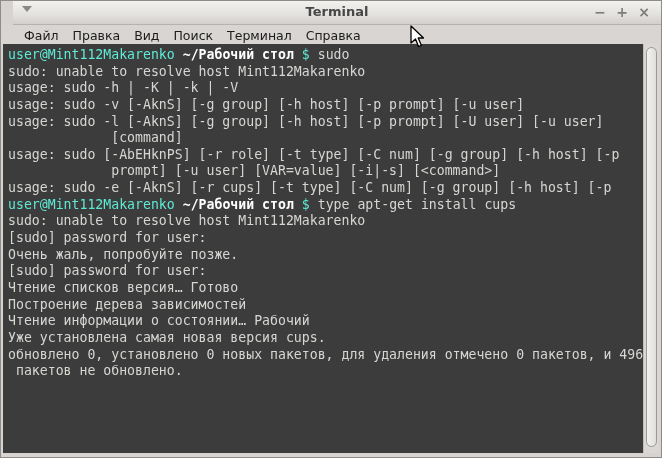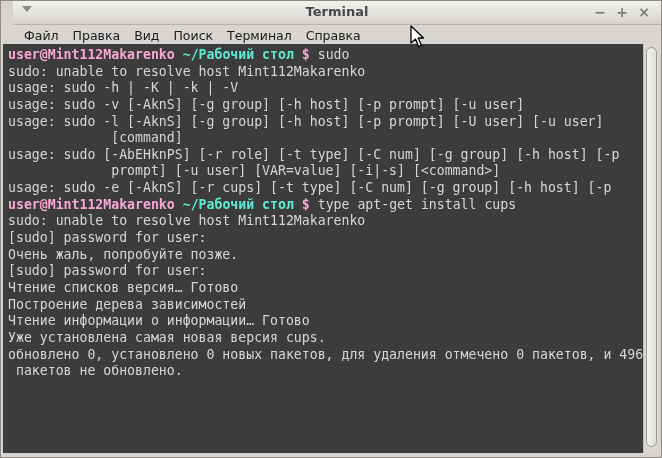--- a/index.html
+++ b/index.html
@@ -35,22 +35,22 @@
   .menu-item{padding:1px 7px;}
   .terminal-area{
     position:absolute; left:2px; top:43px; right:17px; bottom:4px;
     background:#3C3C3C; padding:3px 0 0 5px; overflow:hidden;
   }
   .terminal{
     font-family:"DejaVu Sans Mono", monospace;
     font-size:13.2px; line-height:16.65px; color:#D6D6D3;
   }
   .tline{white-space:pre; height:16.65px;}
-  .c-green{color:#f9a8d4; font-weight:bold;}
-  .c-blue{color:#5eead4; font-weight:bold;}
+  .c-green{color:#5eead4; font-weight:normal;}
+  .c-blue{color:#ffffff; font-weight:bold;}
   .block-cursor{
     display:inline-block; width:8px; height:14px; background:#DEDEDB;
     vertical-align:-2px;
   }
   .scrollbar{
     position:absolute; top:43px; right:2px; width:15px; bottom:4px;
     background:#DAD7D4; border-left:1px solid #C2BFBB;
   }
   .scroll-thumb{
     position:absolute; left:2px; right:2px; top:3px; bottom:6px;
@@ -94,21 +94,21 @@
         <div class="tline"><span>usage: sudo [-AbEHknPS] [-r role] [-t type] [-C num] [-g group] [-h host] [-p</span></div>
         <div class="tline"><span>             prompt] [-u user] [VAR=value] [-i|-s] [&lt;command&gt;]</span></div>
         <div class="tline"><span>usage: sudo -e [-AknS] [-r cups] [-t type] [-C num] [-g group] [-h host] [-p</span></div>
         <div class="tline"><span class="c-green">user@Mint112Makarenko</span><span> </span><span class="c-blue">~/Рабочий стол</span><span> </span><span class="c-green">$</span><span> type apt-get install cups</span></div>
         <div class="tline"><span>sudo: unable to resolve host Mint112Makarenko</span></div>
         <div class="tline"><span>[sudo] password for user:</span></div>
         <div class="tline"><span>Очень жаль, попробуйте позже.</span></div>
         <div class="tline"><span>[sudo] password for user:</span></div>
         <div class="tline"><span>Чтение списков версия… Готово</span></div>
         <div class="tline"><span>Построение дерева зависимостей</span></div>
-        <div class="tline"><span>Чтение информации о информации… Готово</span></div>
+        <div class="tline"><span>Чтение информации о состоянии… Рабочий</span></div>
         <div class="tline"><span>Уже установлена самая новая версия cups.</span></div>
         <div class="tline"><span>обновлено 0, установлено 0 новых пакетов, для удаления отмечено 0 пакетов, и 496</span></div>
         <div class="tline"><span> пакетов не обновлено.</span></div>
       </div>
   </div>
 
   <div class="scrollbar">
     <div class="scroll-thumb"></div>
   </div>
 

